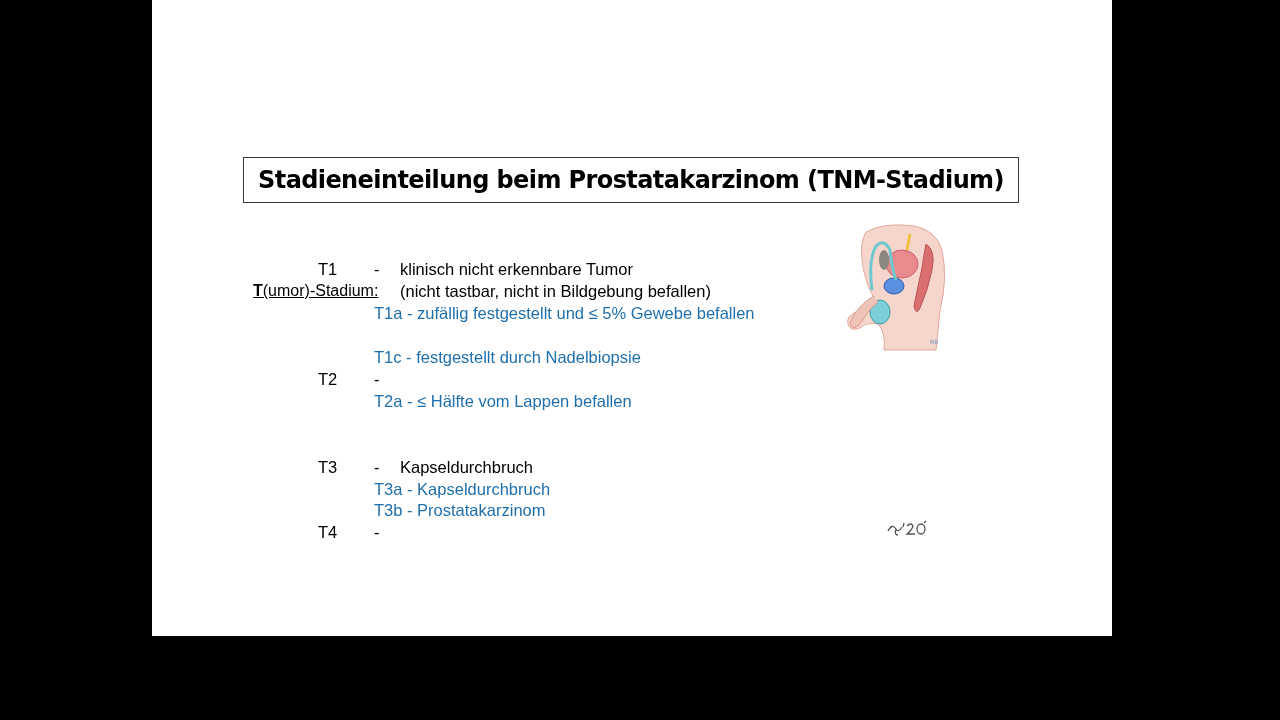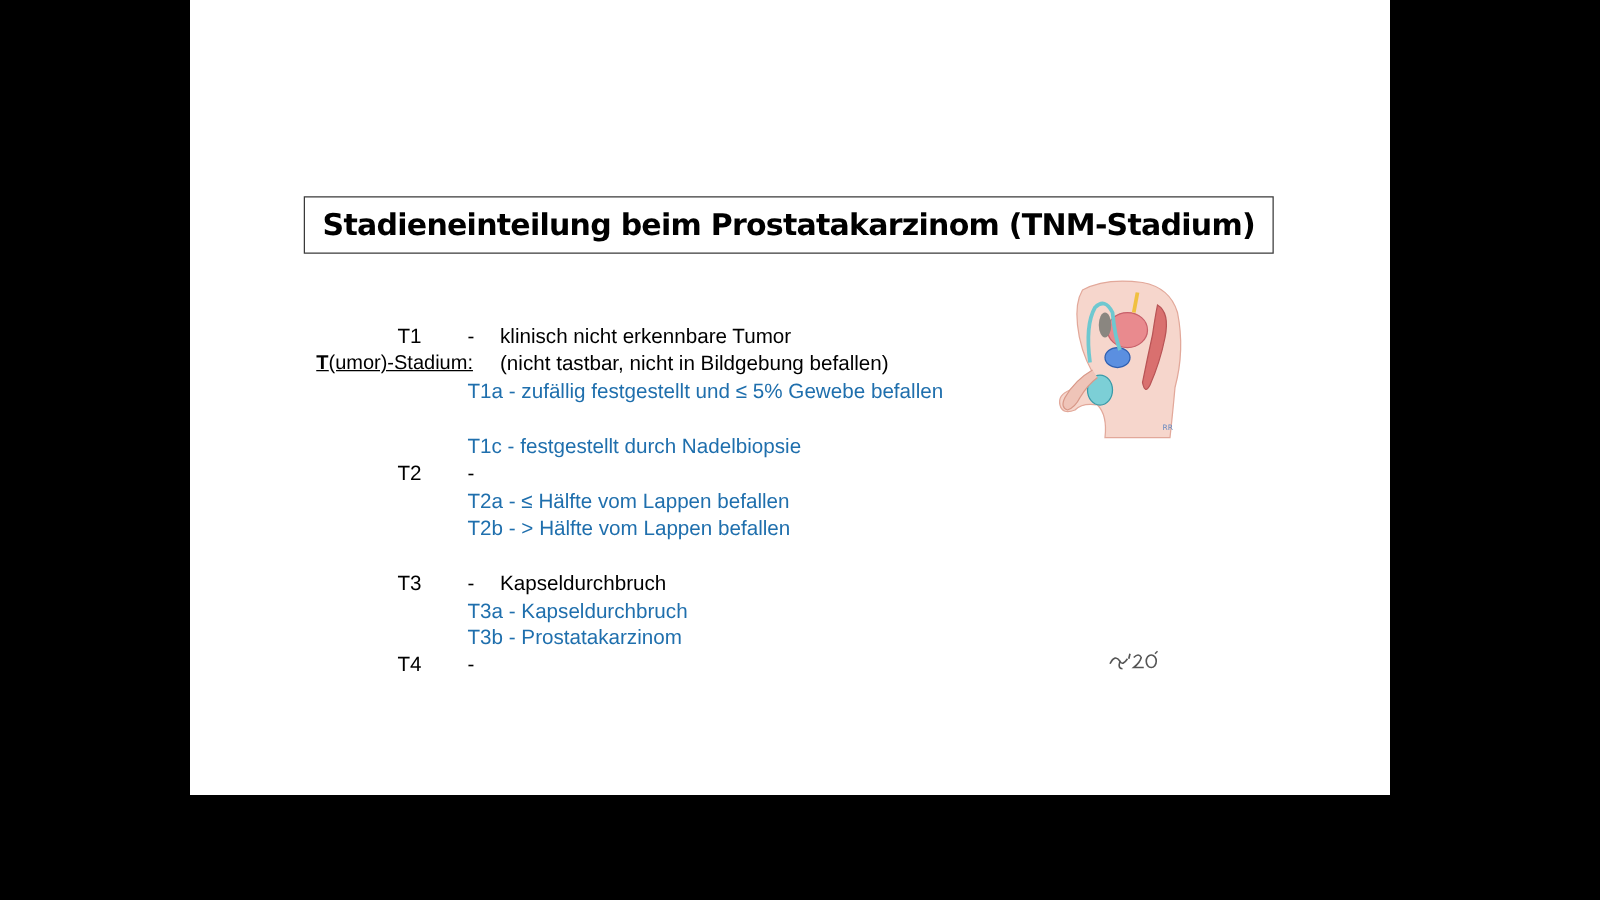--- a/index.html
+++ b/index.html
@@ -67,21 +67,20 @@
     <div class="line stage" style="top:259px">T1</div>
     <div class="line dash" style="top:259px">-</div>
     <div class="line desc" style="top:259px">klinisch nicht erkennbare Tumor</div>
     <div class="line desc" style="top:281px">(nicht tastbar, nicht in Bildgebung befallen)</div>
     <div class="line sub" style="top:303px">T1a - zufällig  festgestellt und ≤ 5% Gewebe befallen</div>
     <div class="line sub" style="top:347px">T1c - festgestellt durch Nadelbiopsie</div>
 
     <div class="line stage" style="top:369px">T2</div>
     <div class="line dash" style="top:369px">-</div>
     <div class="line sub" style="top:391px">T2a - ≤ Hälfte vom Lappen befallen</div>
-    <div class="line sub" style="top:413px">T2b - &gt; Hälfte vom Lappen befallen</div>
 
     <div class="line stage" style="top:457px">T3</div>
     <div class="line dash" style="top:457px">-</div>
     <div class="line desc" style="top:457px">Kapseldurchbruch</div>
     <div class="line sub" style="top:479px">T3a - Kapseldurchbruch</div>
     <div class="line sub" style="top:500px">T3b - Prostatakarzinom</div>
 
     <div class="line stage" style="top:522px">T4</div>
     <div class="line dash" style="top:522px">-</div>
   </div>

